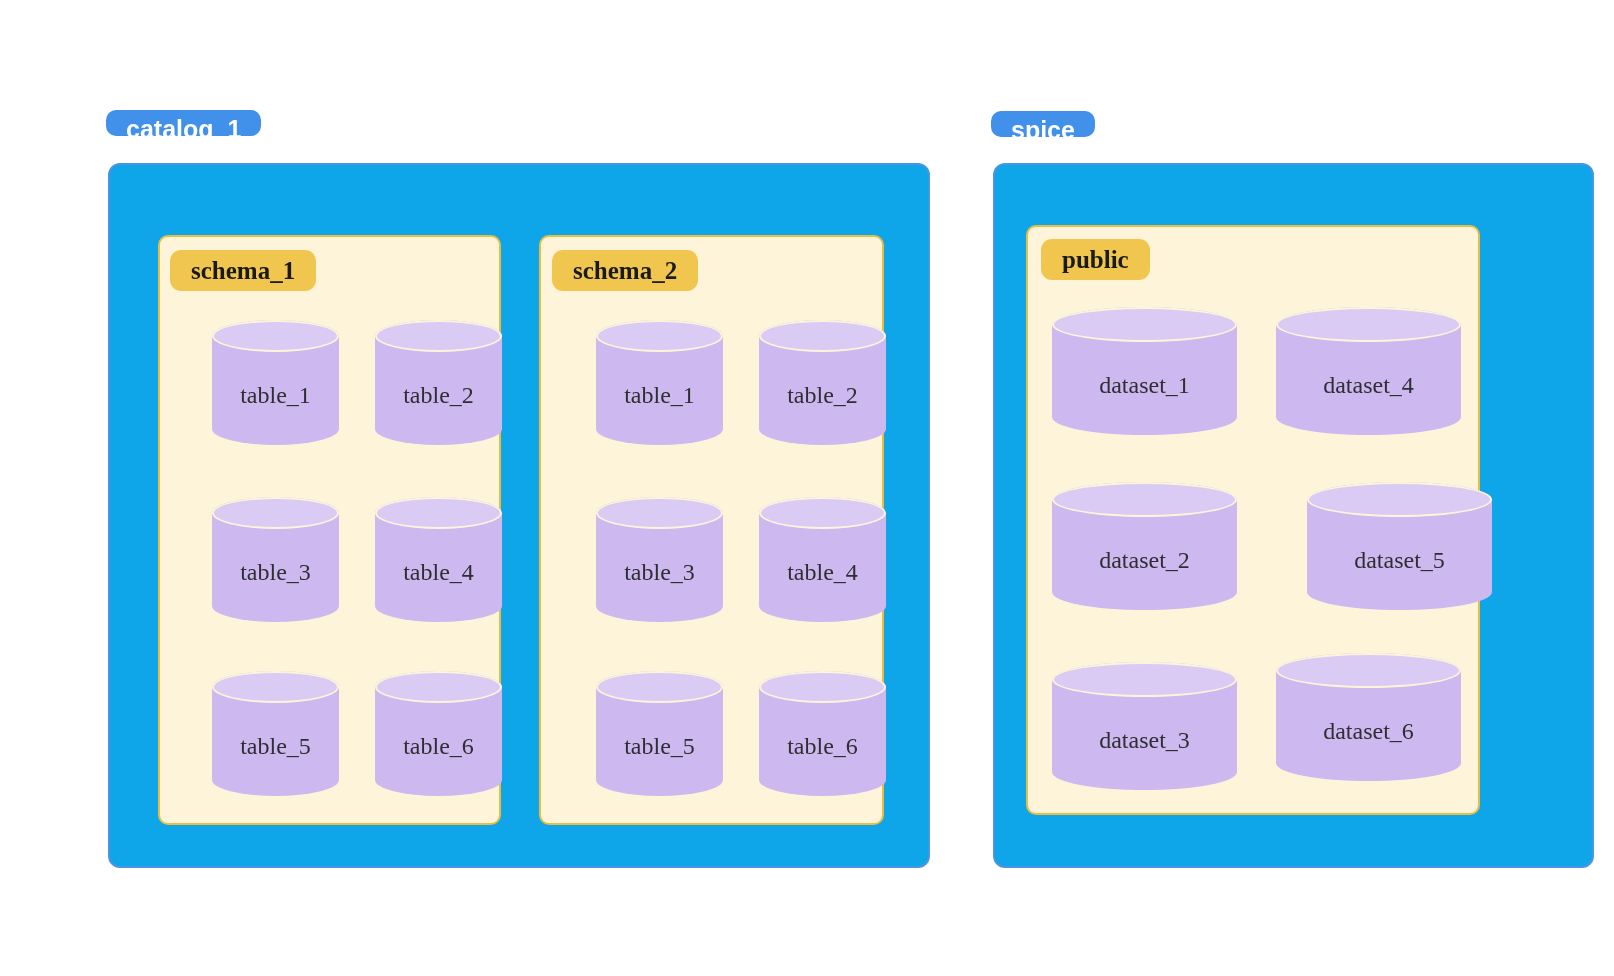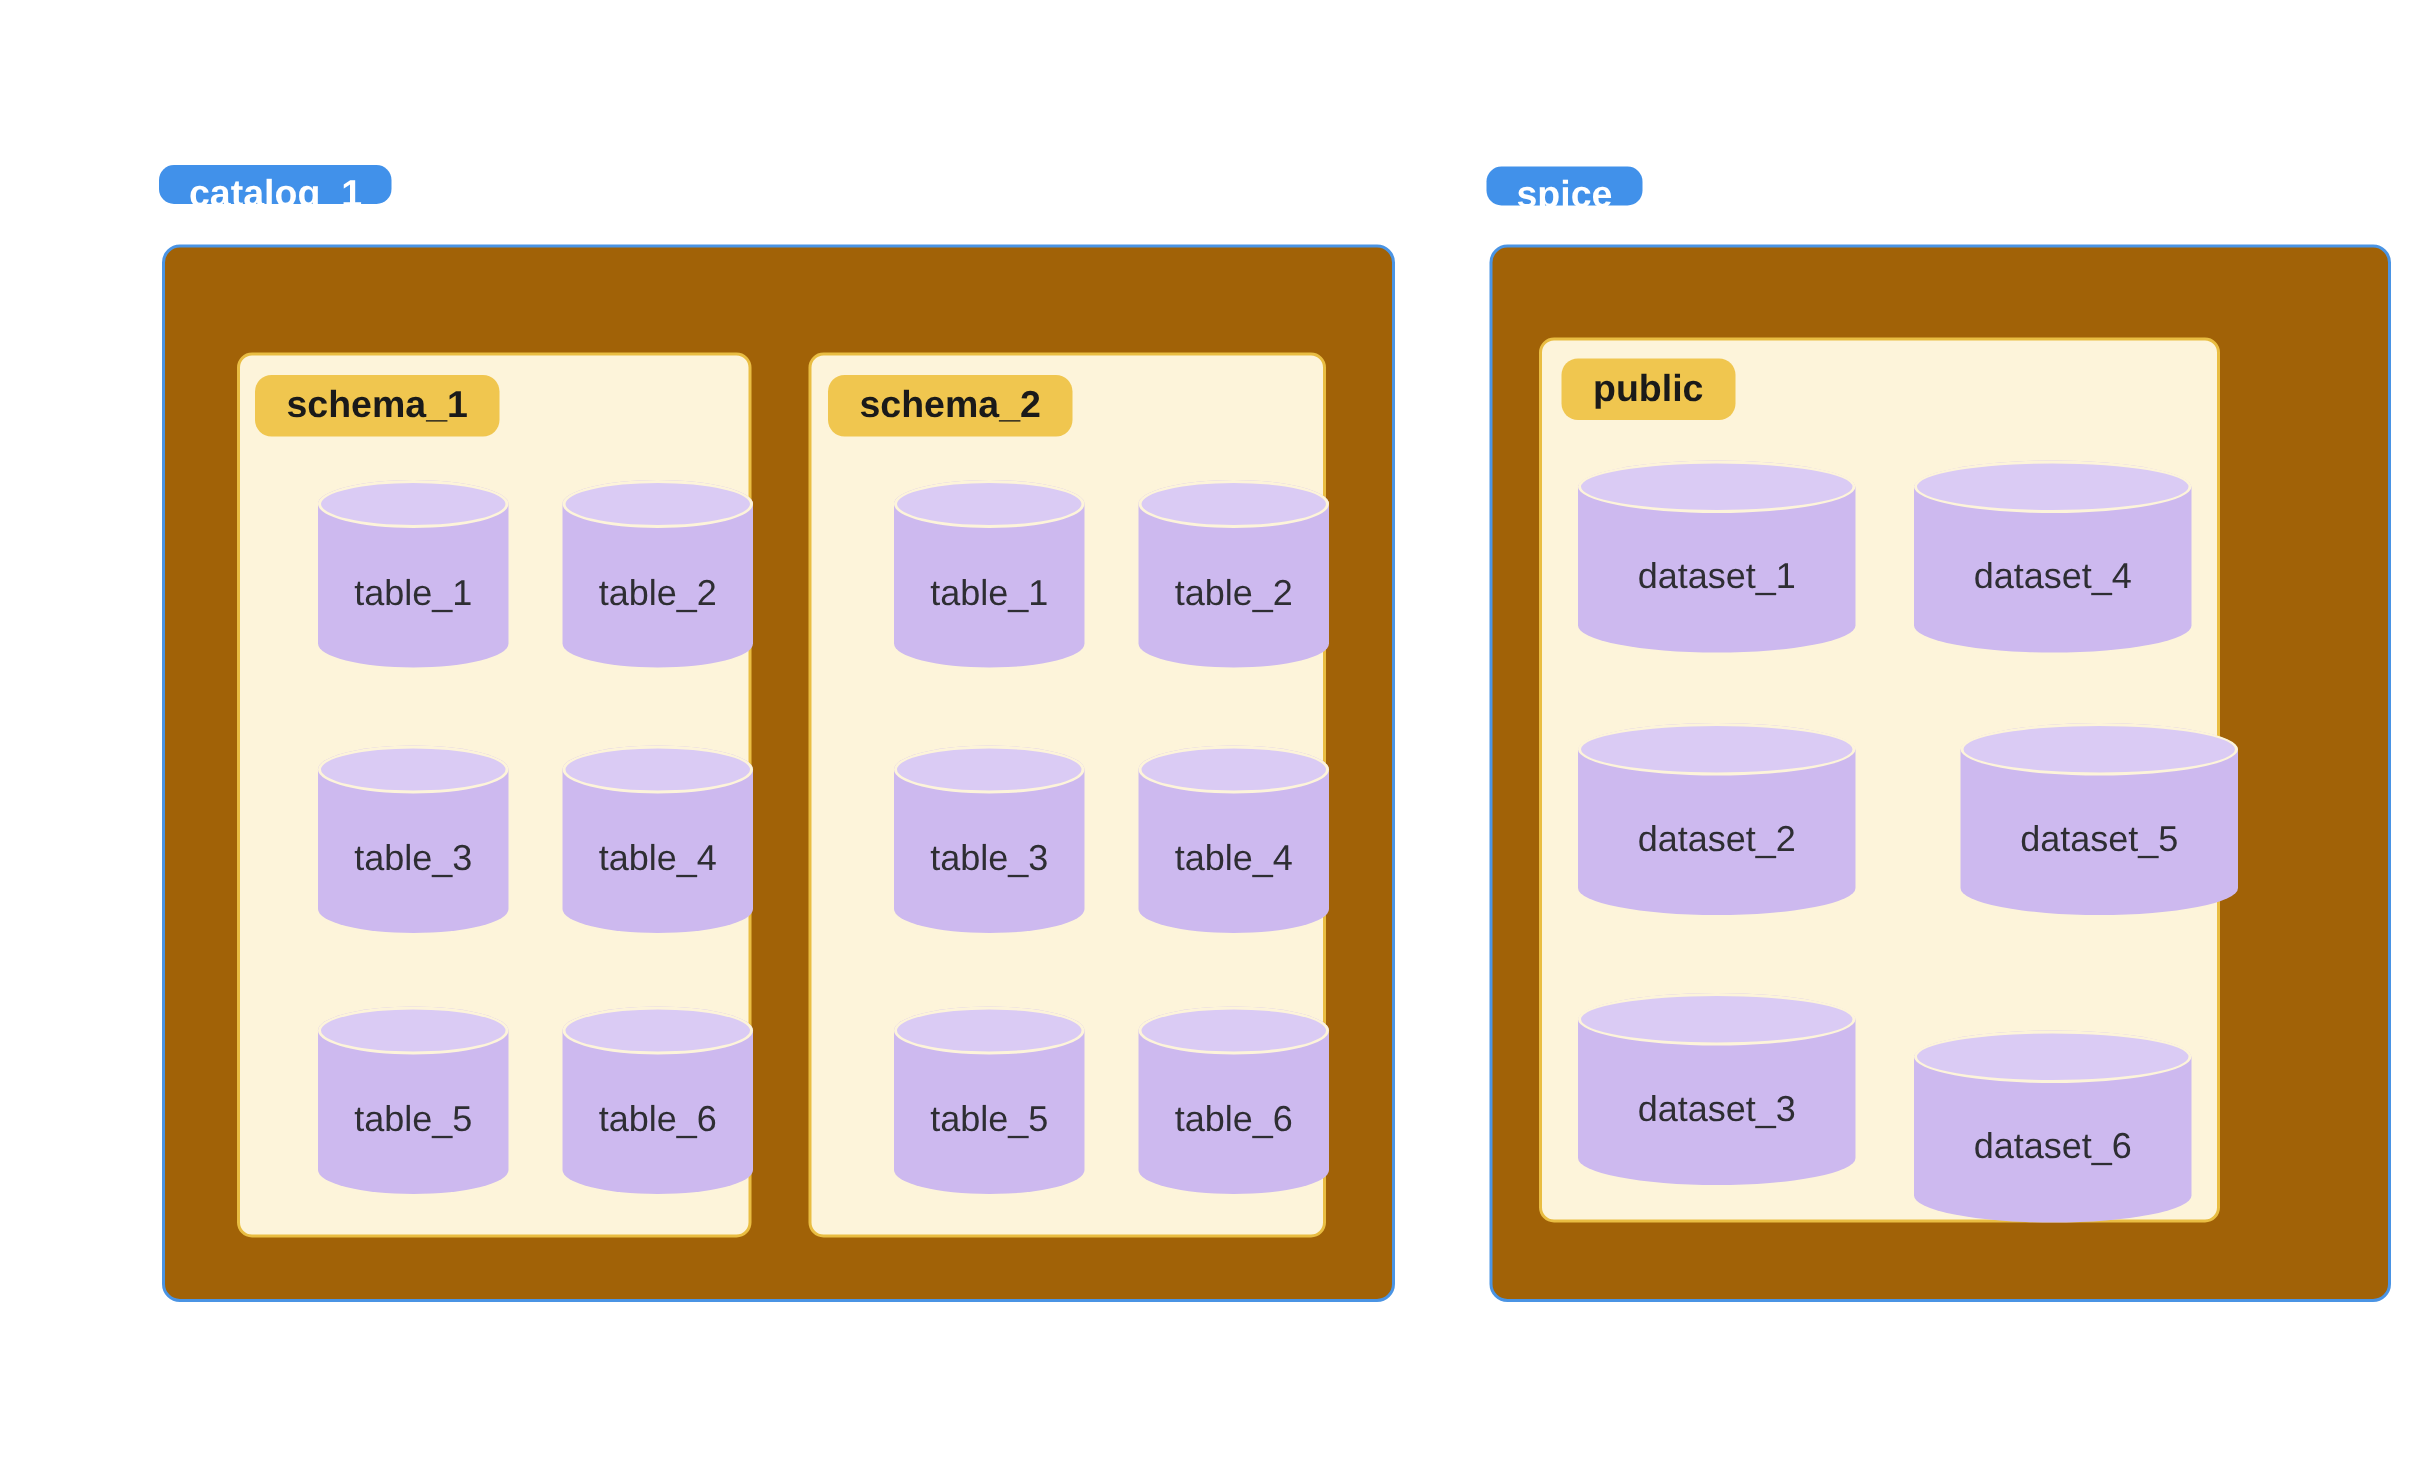--- a/index.html
+++ b/index.html
@@ -36,24 +36,25 @@
     font-size: 25px;
     font-weight: 700;
     line-height: 41px;
     height: 41px;
     padding: 0 21px;
     border-radius: 11px;
     white-space: nowrap;
   }
   .box-blue {
     position: absolute;
-    background: #a16207;
+    background: #0ea5e9;
     border: 2px solid #4a94e4;
     border-radius: 12px;
     box-sizing: border-box;
+    font-family: Liberation Serif, serif;
   }
   .box-cream {
     position: absolute;
     background: #fdf4da;
     border: 2px solid #e9bd42;
     border-radius: 10px;
     box-sizing: border-box;
   }
   .cyl {
     position: absolute;
@@ -167,19 +168,19 @@
       </div>
       <div class="cyl cyl-dataset" style="left:24px;  top:255px;">
         <span class="cyl-label">dataset_2</span>
       </div>
       <div class="cyl cyl-dataset" style="left:248px; top:255px;margin-left:31px;">
         <span class="cyl-label">dataset_5</span>
       </div>
       <div class="cyl cyl-dataset" style="left:24px;  top:435px;">
         <span class="cyl-label">dataset_3</span>
       </div>
-      <div class="cyl cyl-dataset" style="left:248px; top:460px;">
+      <div class="cyl cyl-dataset" style="left:248px; top:426px;">
         <span class="cyl-label">dataset_6</span>
       </div>
     </div>
   </div>
 
 </div>
 
 </body></html>

